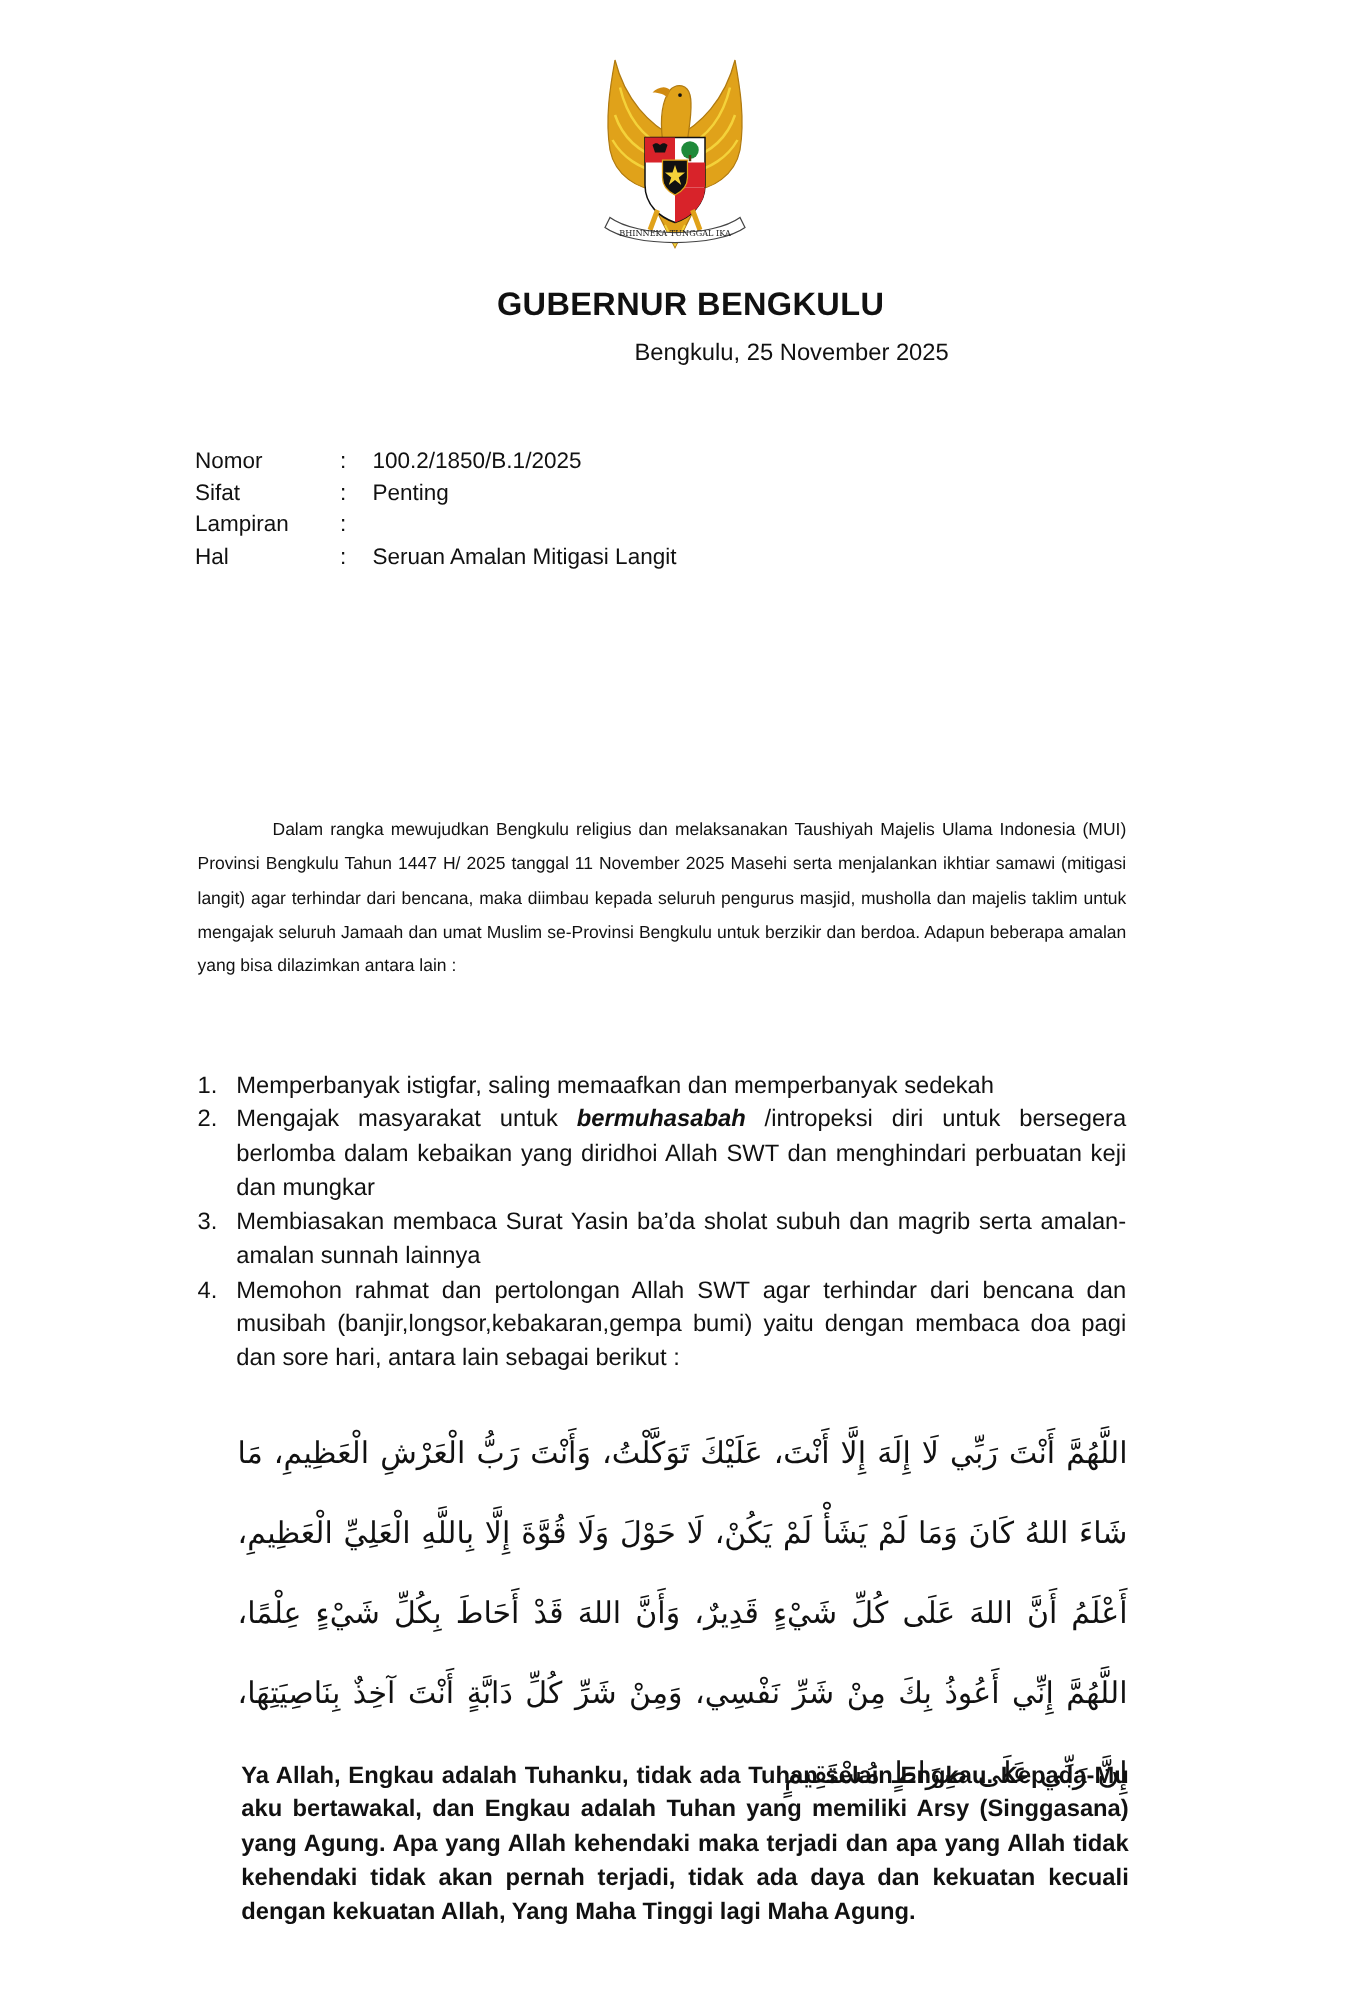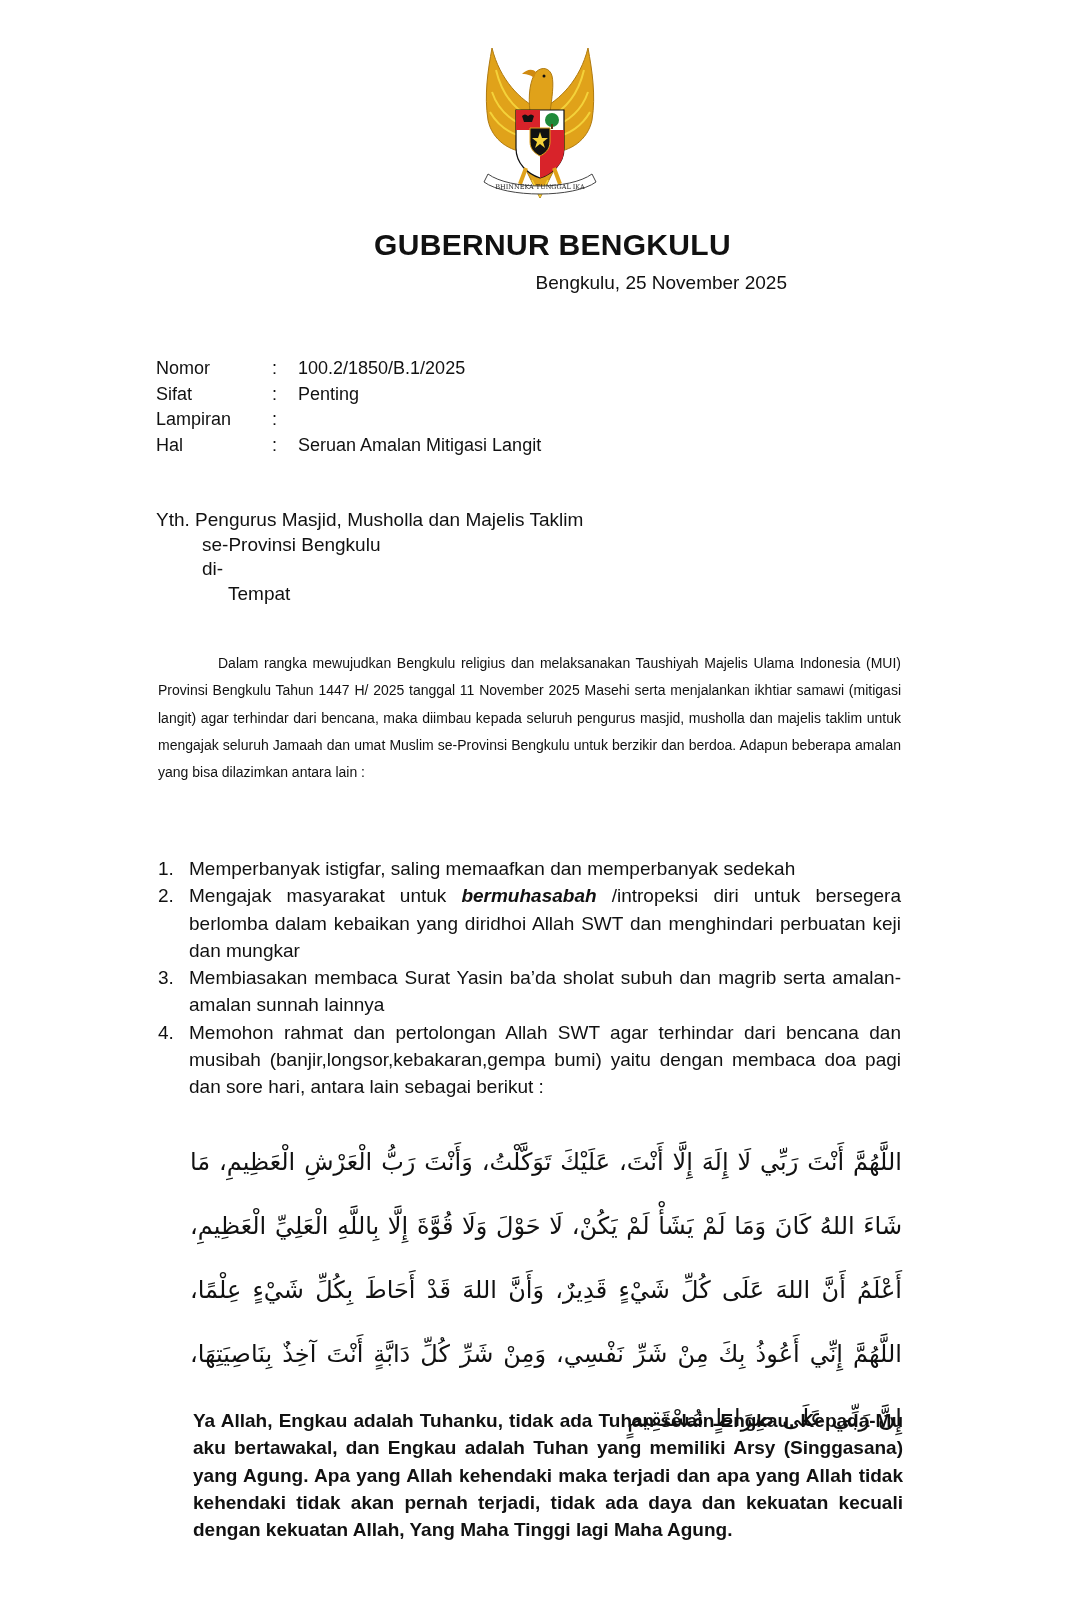--- a/index.html
+++ b/index.html
@@ -28,28 +28,28 @@
       width: 140px;
       height: 170px;
     }
     .title {
       position: absolute;
       left: 0;
       width: 1080px;
       top: 228px;
       text-align: center;
       font-weight: bold;
-      font-size: 30px;
+      font-size: 26px;
       letter-spacing: 0.3px;
       padding-left: 25px;
       box-sizing: border-box;
     }
     .date {
       position: absolute;
-      right: 137px;
+      right: 165px;
       top: 272px;
       font-size: 19px;
     }
     .meta {
       position: absolute;
       left: 156px;
       top: 356px;
       font-size: 18px;
       line-height: 25.5px;
     }
@@ -195,26 +195,20 @@
       <span class="meta-colon">:</span>
       <span class="meta-value"></span>
     </div>
     <div class="meta-row">
       <span class="meta-label">Hal</span>
       <span class="meta-colon">:</span>
       <span class="meta-value">Seruan Amalan Mitigasi Langit</span>
     </div>
   </div>
 
-  <div class="recipient">
-    <div class="r1">Yth. Pengurus Masjid, Musholla dan Majelis Taklim</div>
-    <div class="r2">se-Provinsi Bengkulu</div>
-    <div class="r3">di-</div>
-    <div class="r4">Tempat</div>
-  </div>
 
   <p class="body-text" style="margin:0;">Dalam rangka mewujudkan Bengkulu religius dan melaksanakan Taushiyah Majelis Ulama Indonesia (MUI) Provinsi Bengkulu Tahun 1447 H/ 2025 tanggal 11 November 2025 Masehi serta menjalankan ikhtiar samawi (mitigasi langit) agar terhindar dari bencana, maka diimbau kepada seluruh pengurus masjid, musholla dan majelis taklim  untuk mengajak seluruh Jamaah dan umat Muslim se-Provinsi Bengkulu untuk berzikir dan berdoa. Adapun  beberapa amalan yang bisa dilazimkan antara lain :</p>
 
   <ol class="list">
     <li>
       <span class="num">1.</span>
       <span class="txt">Memperbanyak istigfar, saling memaafkan dan memperbanyak sedekah</span>
     </li>
     <li>
       <span class="num">2.</span>

